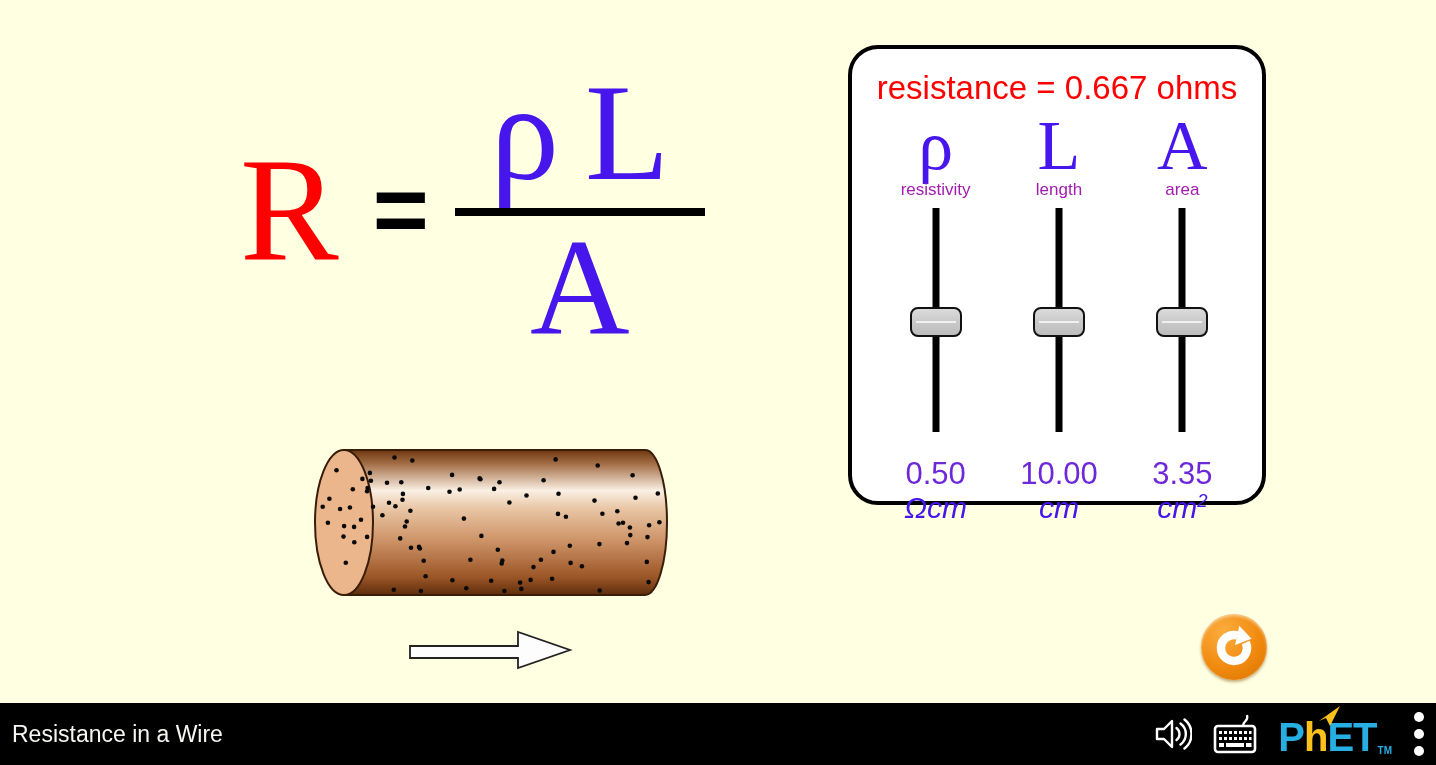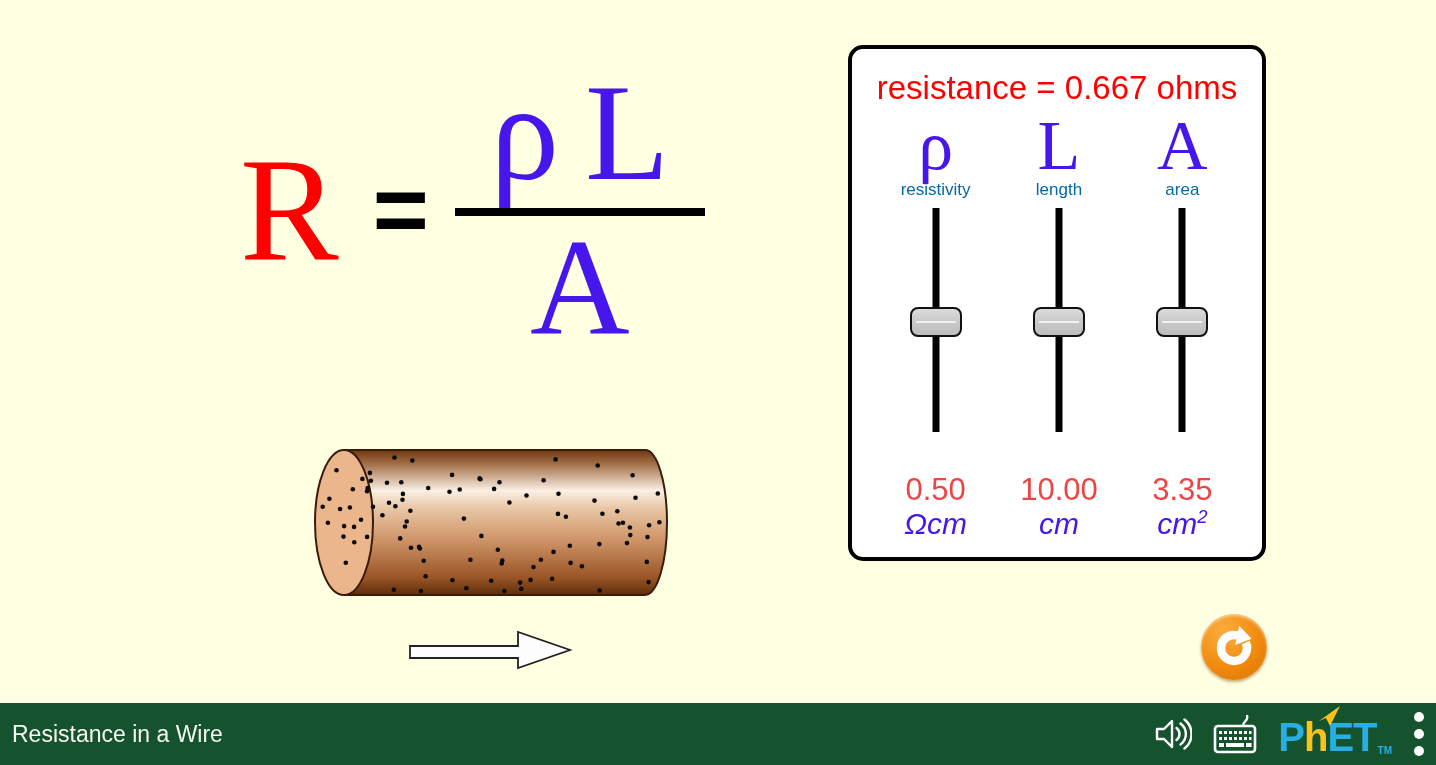--- a/index.html
+++ b/index.html
@@ -15,49 +15,49 @@
   .fraction { display:flex; flex-direction:column; align-items:center; width:250px; }
   .fraction .numerator { display:flex; gap:26px; font-size:138px; line-height:1; color:#4716EC; }
   .fraction .frac-bar { width:250px; height:8px; background:#000; margin:6px 0 2px 0; }
   .fraction .denominator { font-size:138px; line-height:1; color:#4716EC; }
 
   
   .wire-svg { position:absolute; left:308px; top:442px; }
   .arrow-svg { position:absolute; left:405px; top:628px; }
 
   
-  .panel { position:absolute; left:848px; top:45px; width:418px; height:516px;
-           background:#FFFFFF; border:4px solid #000; border-radius:15px; }
+  .panel { position:absolute; left:848px; top:45px; width:418px; height:460px;
+           background:#FFFFFF; border:4px solid #000; border-radius:30px; }
   .panel .readout { margin-top:20px; text-align:center; color:#FF0000; font-size:33px; }
   .panel .columns { display:grid; grid-template-columns:1fr 1fr 1fr; padding:0 18px 0 22px; }
   .col { display:flex; flex-direction:column; align-items:center; }
   .col .symbol { font-family:"Liberation Serif","DejaVu Serif",serif; font-size:70px;
                  line-height:1.05; color:#4716EC; margin-top:2px; }
-  .col .sub-label { font-size:17px; color:#0369a1; line-height:1; margin-top:-2px; }
+  .col .sub-label { font-size:17px; color:#a21caf; line-height:1; margin-top:-2px; }
   .col .track-wrap { position:relative; width:56px; height:224px; margin-top:10px; }
   .col .track { position:absolute; left:50%; transform:translateX(-50%); width:7px; height:100%;
                 background:#000; }
   .col .thumb { position:absolute; left:50%; top:51%; transform:translate(-50%,-50%);
                 width:52px; height:30px; border:2px solid #111; border-radius:8px;
                 background:linear-gradient(#DCDCDC,#C9C9C9 48%,#BDBDBD); }
   .col .thumb::after { content:""; position:absolute; left:4px; right:4px; top:50%;
                        height:2px; margin-top:-1px; background:#F0F0F0; }
-  .col .value { font-size:31px; color:#ef4444; margin-top:40px; line-height:1.15; }
+  .col .value { font-size:31px; color:#6d28d9; margin-top:24px; line-height:1.15; }
   .col .unit { font-size:30px; color:#4716EC; line-height:1.1;font-style:italic; }
   .col .unit sup { font-size:0.62em; }
 
   
   .reset-btn { position:absolute; left:1201px; top:614px; width:66px; height:66px;
                border-radius:50%;
                background:radial-gradient(circle at 35% 28%, #FCAE40, #F18A0E 55%, #D97100 100%);
                box-shadow:0 2px 3px rgba(120,70,0,.45), inset 0 2px 3px rgba(255,255,255,.5);
                cursor:pointer; }
 
   
-  .navbar { position:absolute; left:0; top:703px; width:1436px; height:62px; background:#14532d;
+  .navbar { position:absolute; left:0; top:703px; width:1436px; height:62px; background:#000000;
             display:flex; align-items:center; }
   .navbar .sim-title { color:#F7F7F2; font-size:23px; margin-left:12px; }
   .nav-right { position:absolute; right:12px; top:0; height:62px; display:flex;
                align-items:center; gap:20px; }
   .phet-logo { display:flex; align-items:flex-end; position:relative; padding-top:6px;
                font-weight:bold; font-size:40px; line-height:0.9; letter-spacing:-1px; }
   .phet-logo .cy { color:#27AEE2; }
   .phet-logo .yl { color:#FCC21B; }
   .phet-logo .tm { font-size:10px; color:#27AEE2; letter-spacing:0; margin-left:1px; }
   .phet-plane { position:absolute; left:40px; top:-7px; }

